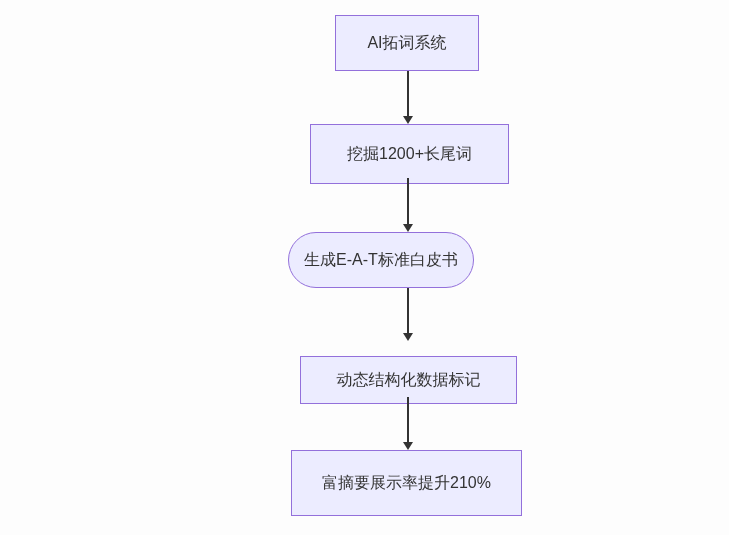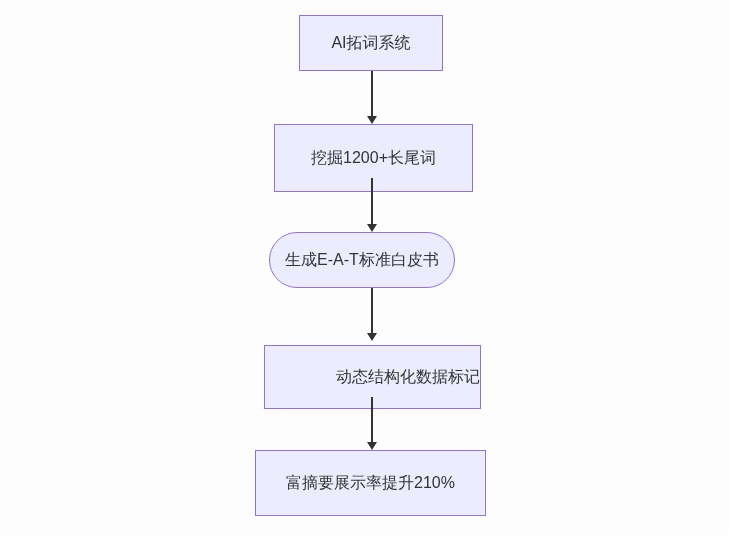--- a/index.html
+++ b/index.html
@@ -9,21 +9,21 @@
     --text:#333333;
     --arrow:#333333;
   }
   html,body{margin:0;padding:0;}
   body{
     width:729px;height:535px;
     background:var(--bg);
     font-family:"Liberation Sans","DejaVu Sans",sans-serif;
     overflow:hidden;position:relative;
   }
-  .canvas{position:absolute;inset:0;}
+  .canvas{position:absolute;inset:0;margin-left:36px;}
   .node{
     position:absolute;
     background:var(--node-fill);
     border:1px solid var(--node-border);
     color:var(--text);
     display:flex;align-items:center;justify-content:center;
     font-size:16px;
     box-sizing:border-box;
     white-space:nowrap;
   }
@@ -37,23 +37,23 @@
     background:var(--arrow);
   }
   .edge .head{
     width:0;height:0;
     border-left:5px solid transparent;
     border-right:5px solid transparent;
     border-top:8px solid var(--arrow);
   }
   
   #n0{left:299px;top:15px;width:144px;height:56px;}
-  #n1{left:274px;top:124px;width:199px;height:68px;}
-  #n2{left:269px;top:232px;width:186px;height:56px;border-radius:28px;}
-  #n3{left:264px;top:345px;width:217px;height:64px;justify-content:flex-end;}
+  #n1{left:274px;top:124px;width:199px;height:60px;}
+  #n2{left:252px;top:232px;width:186px;height:56px;border-radius:28px;}
+  #n3{left:264px;top:356px;width:217px;height:48px;}
   #n4{left:255px;top:450px;width:231px;height:66px;}
   
   #e0{left:366px;top:71px;height:53px;}
   #e1{left:366px;top:178px;height:54px;}
   #e2{left:366px;top:288px;height:53px;}
   #e3{left:366px;top:397px;height:53px;}
 </style>
 </head>
 <body>
 

